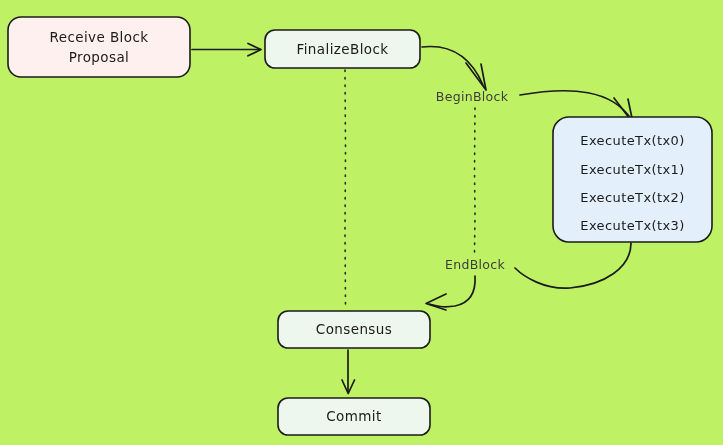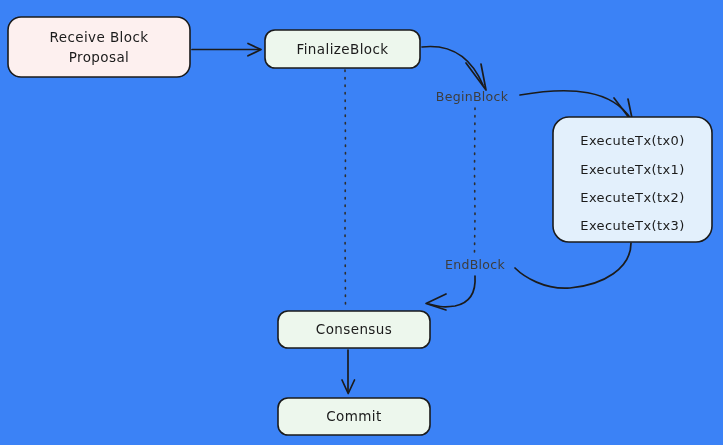--- a/index.html
+++ b/index.html
@@ -11,21 +11,21 @@
   body {
     width: 723px;
     height: 445px;
     overflow: hidden;
     font-family: "DejaVu Sans", sans-serif;
   }
   #canvas {
     position: relative;
     width: 723px;
     height: 445px;
-    background: #3b82f6;
+    background: #bef264;
   }
   #diagram-svg {
     position: absolute;
     left: 0;
     top: 0;
     width: 723px;
     height: 445px;
   }
   .node-label {
     font-family: "DejaVu Sans", sans-serif;

